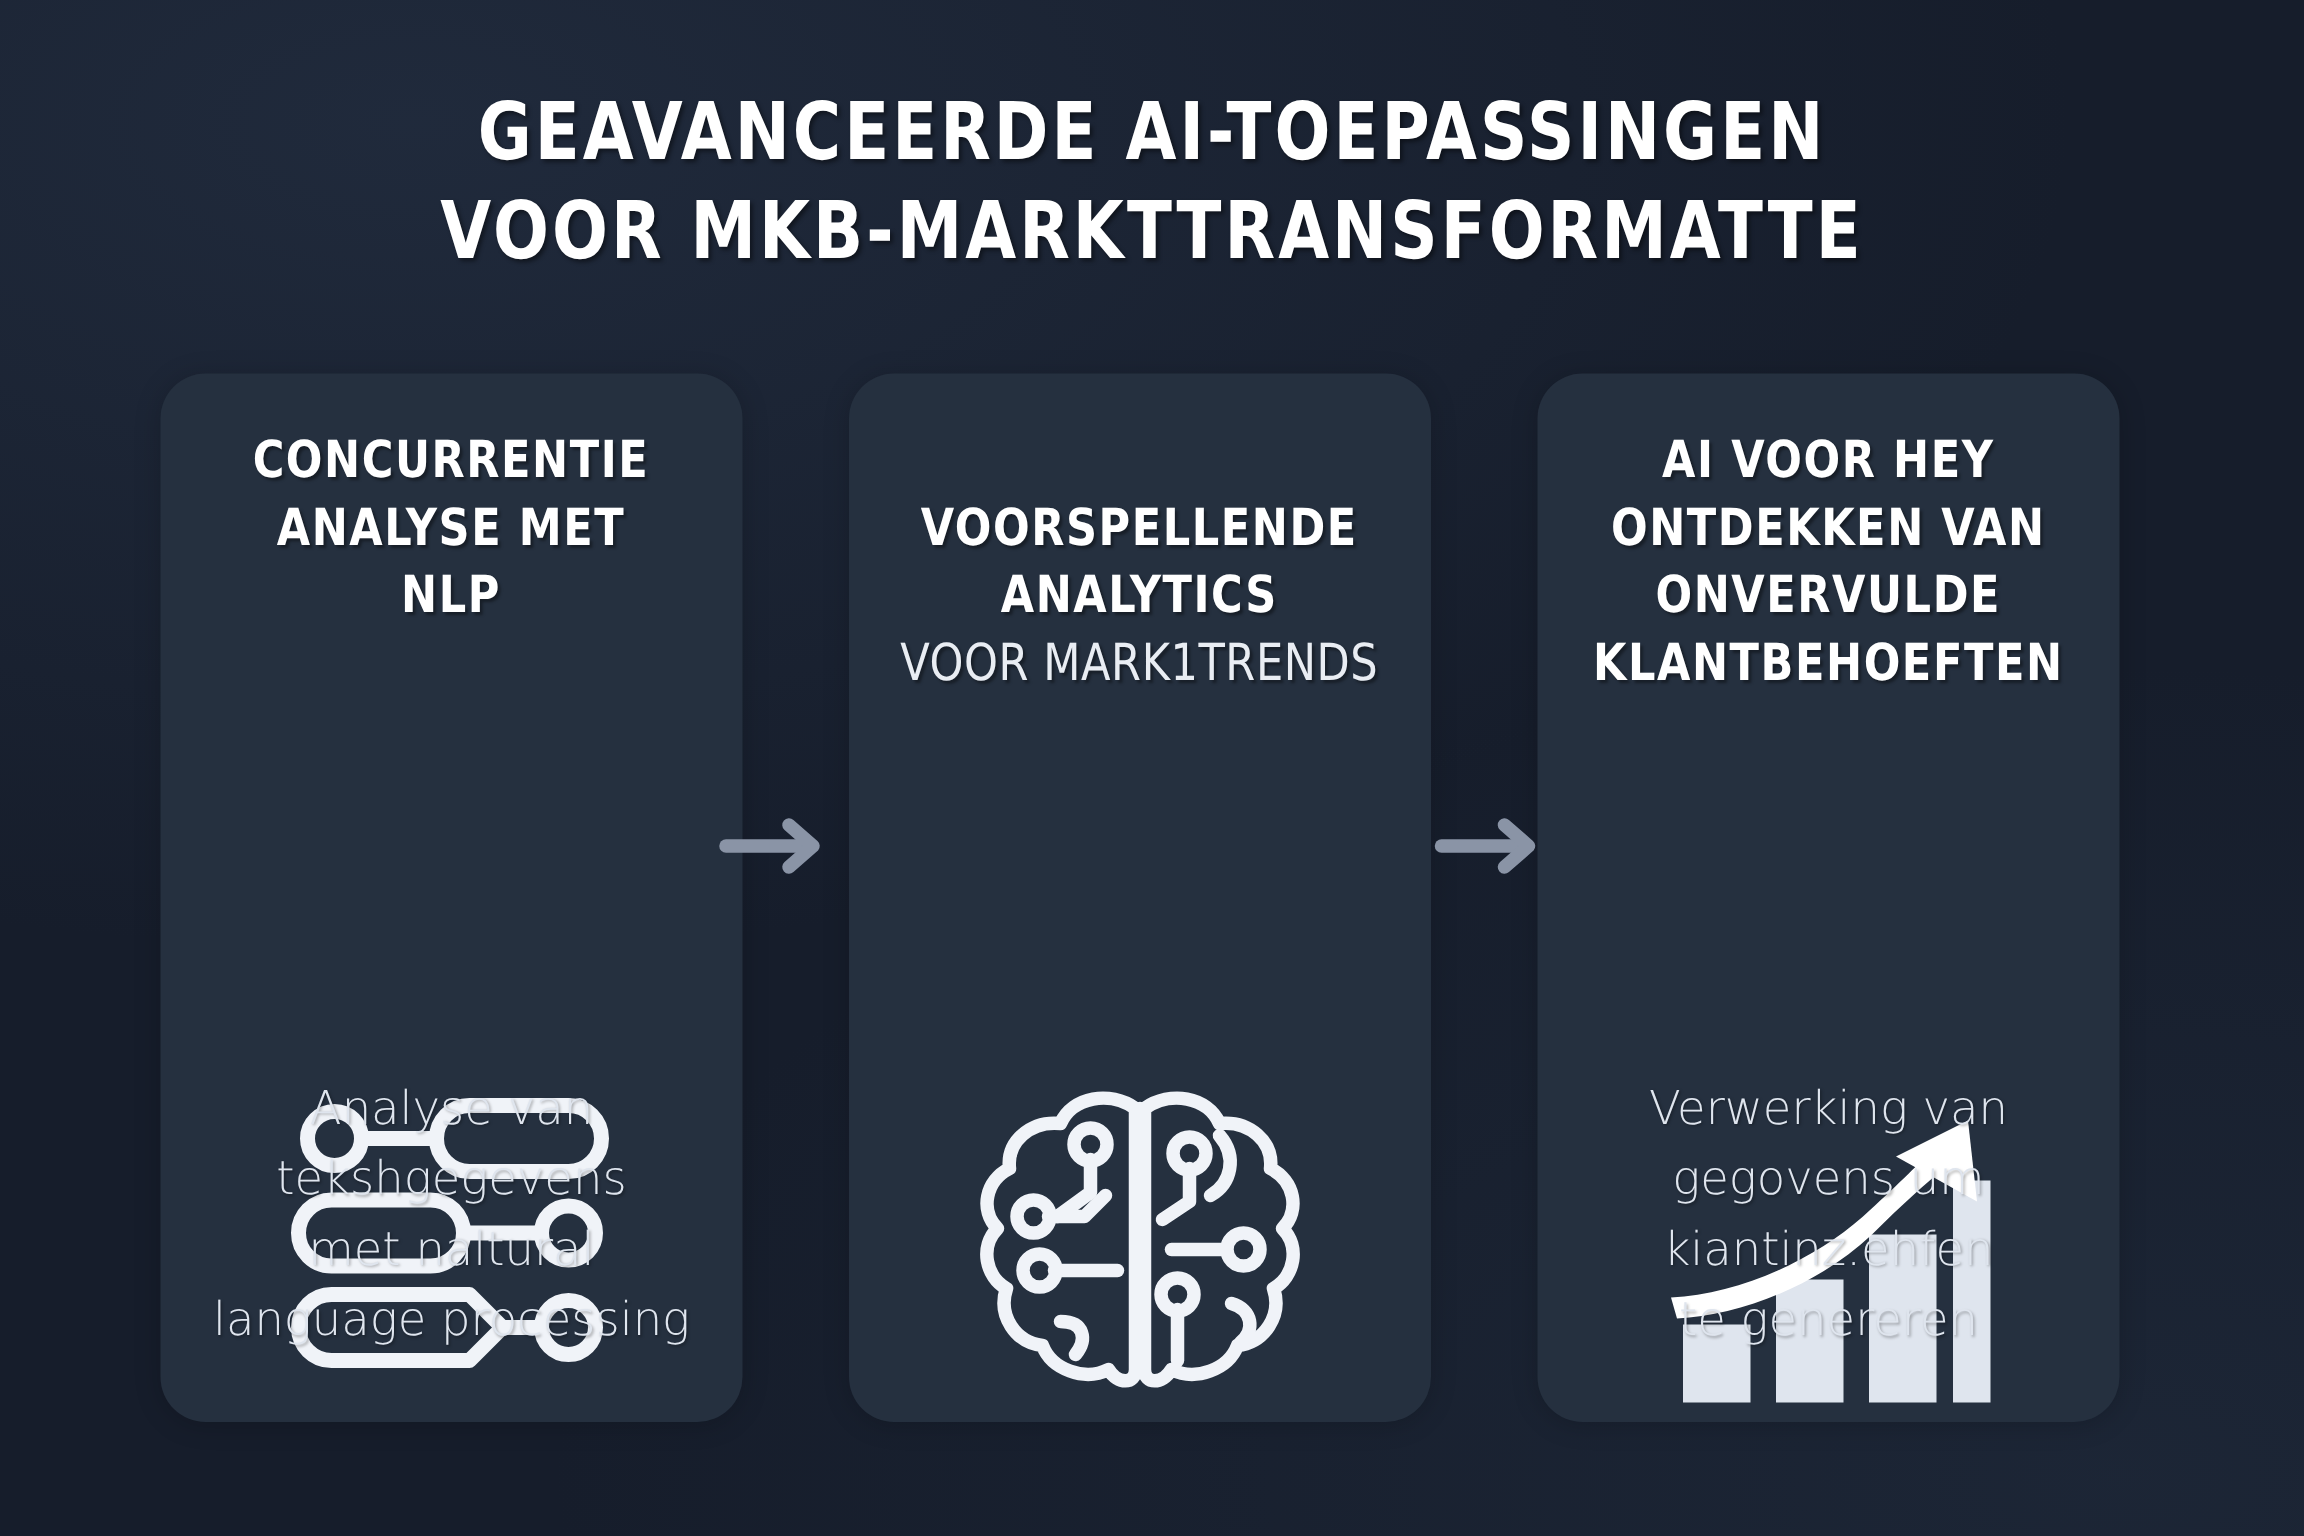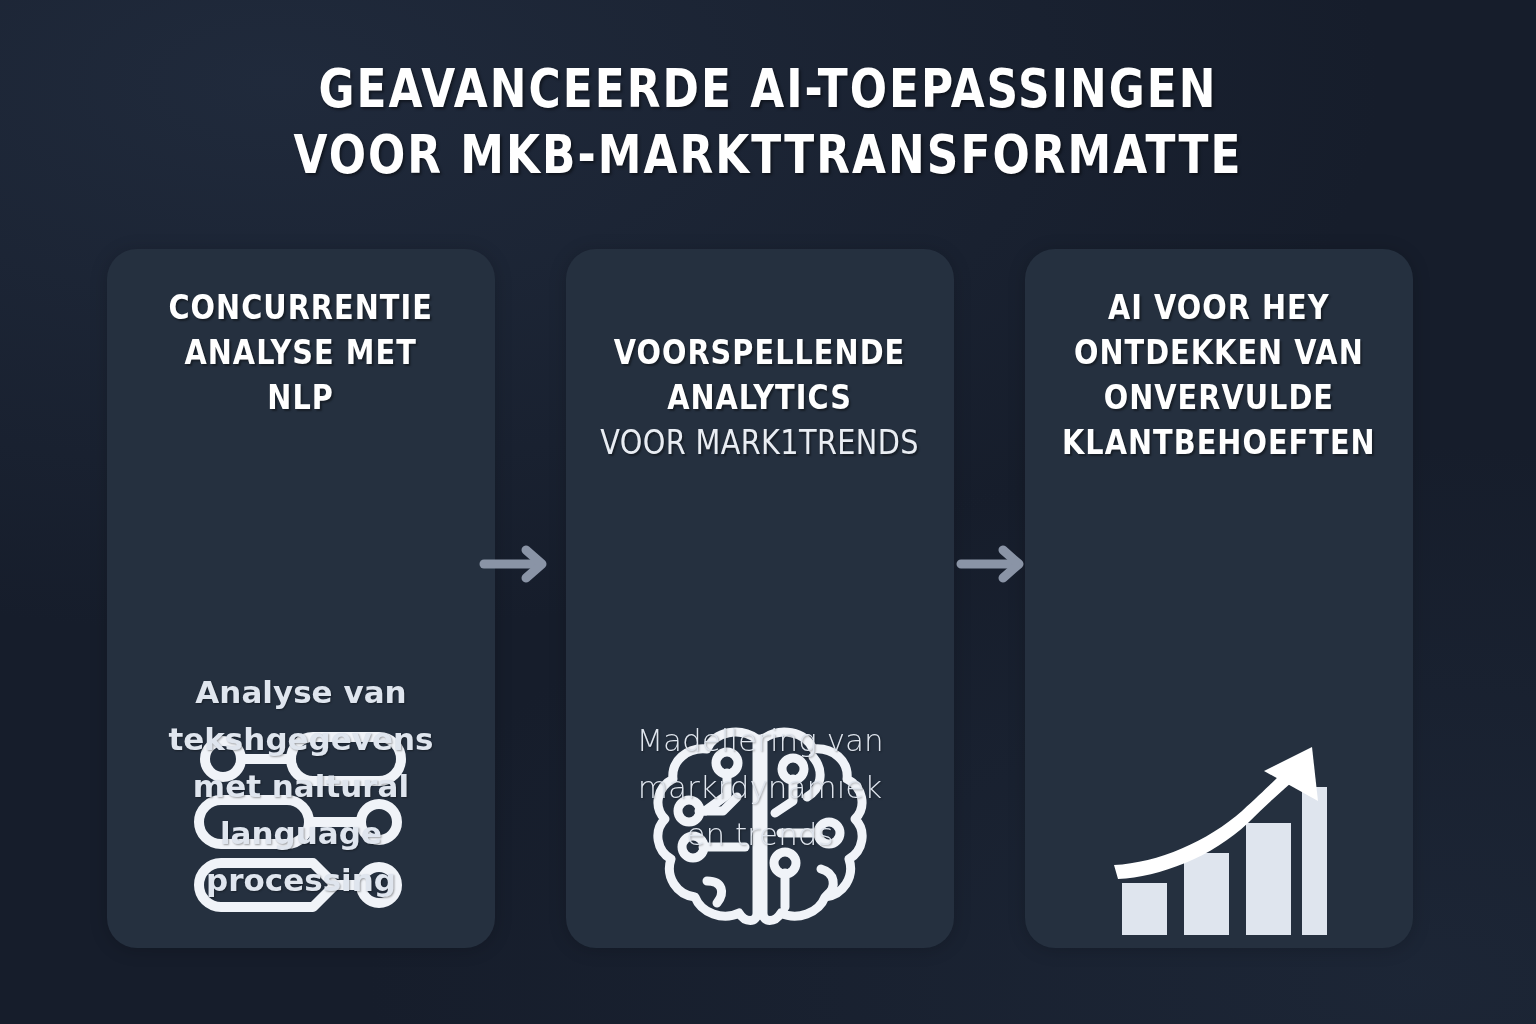--- a/index.html
+++ b/index.html
@@ -107,21 +107,21 @@
     right: 18px;
     color: #dfe5ee;
     font-family: "DejaVu Sans", sans-serif;
     font-weight: 300;
     font-size: 31px;
     line-height: 47px;
     text-align: center;
     text-shadow: 1px 1px 2px rgba(0,0,0,0.35);
     white-space: pre-line;
   }
-  .card-1 .card-body { top: 712px; font-weight: bold; }
+  .card-1 .card-body { top: 712px; }
   .card-2 .card-body { top: 730px; }
   .card-3 .card-body { top: 722px; }
 
   
   .card .card-body { top: auto; }
   .card-1 .card-body { bottom: 44px; }
   .card-2 .card-body { bottom: 90px; }
   .card-3 .card-body { bottom: 44px; }
 
   
@@ -220,23 +220,20 @@
             <path d="M172 116 L136 116"></path>
             <circle cx="184" cy="116" r="11"></circle>
             <path d="M140 156 L140 190"></path>
             <circle cx="140" cy="146" r="11"></circle>
             <path d="M168 40 C 180 54, 176 72, 162 80"></path>
             <path d="M176 152 C 190 156, 192 170, 182 178"></path>
           </g>
         </svg>
       </div>
 
-      <div class="card-body">Madellering van
-markrdynamıek
-en trends</div>
     </div>
 
     <div class="card card-3">
       <div class="card-title">AI VOOR HEY
 ONTDEKKEN VAN
 ONVERVULDE
 KLANTBEHOEFTEN</div>
 
       <div class="icon-slot-3">
         <svg width="215" height="195" viewBox="0 0 215 195" fill="none" aria-hidden="true">
@@ -253,20 +250,24 @@
                      C 46 118, 96 96, 130 66
                      C 152 46, 166 32, 176 22
                      L 186 32
                      C 172 44, 156 58, 136 78
                      C 100 112, 48 132, 6 134 Z"></path>
             <path d="M200 2 L206 56 L152 26 Z"></path>
           </g>
         </svg>
       </div>
 
+      <div class="card-body">Verwerking van
+gegovens um
+kiantinz.ehfen
+te genereren</div>
     </div>
 
   </div>
 
   <div class="connector connector-1">
     <svg width="80" height="44" viewBox="0 0 80 44" aria-hidden="true">
       <g stroke="#8a94a6" stroke-width="9" stroke-linecap="round" stroke-linejoin="round" fill="none">
         <line x1="6" y1="22" x2="60" y2="22"></line>
         <polyline points="48,8 64,22 48,36"></polyline>
       </g>

